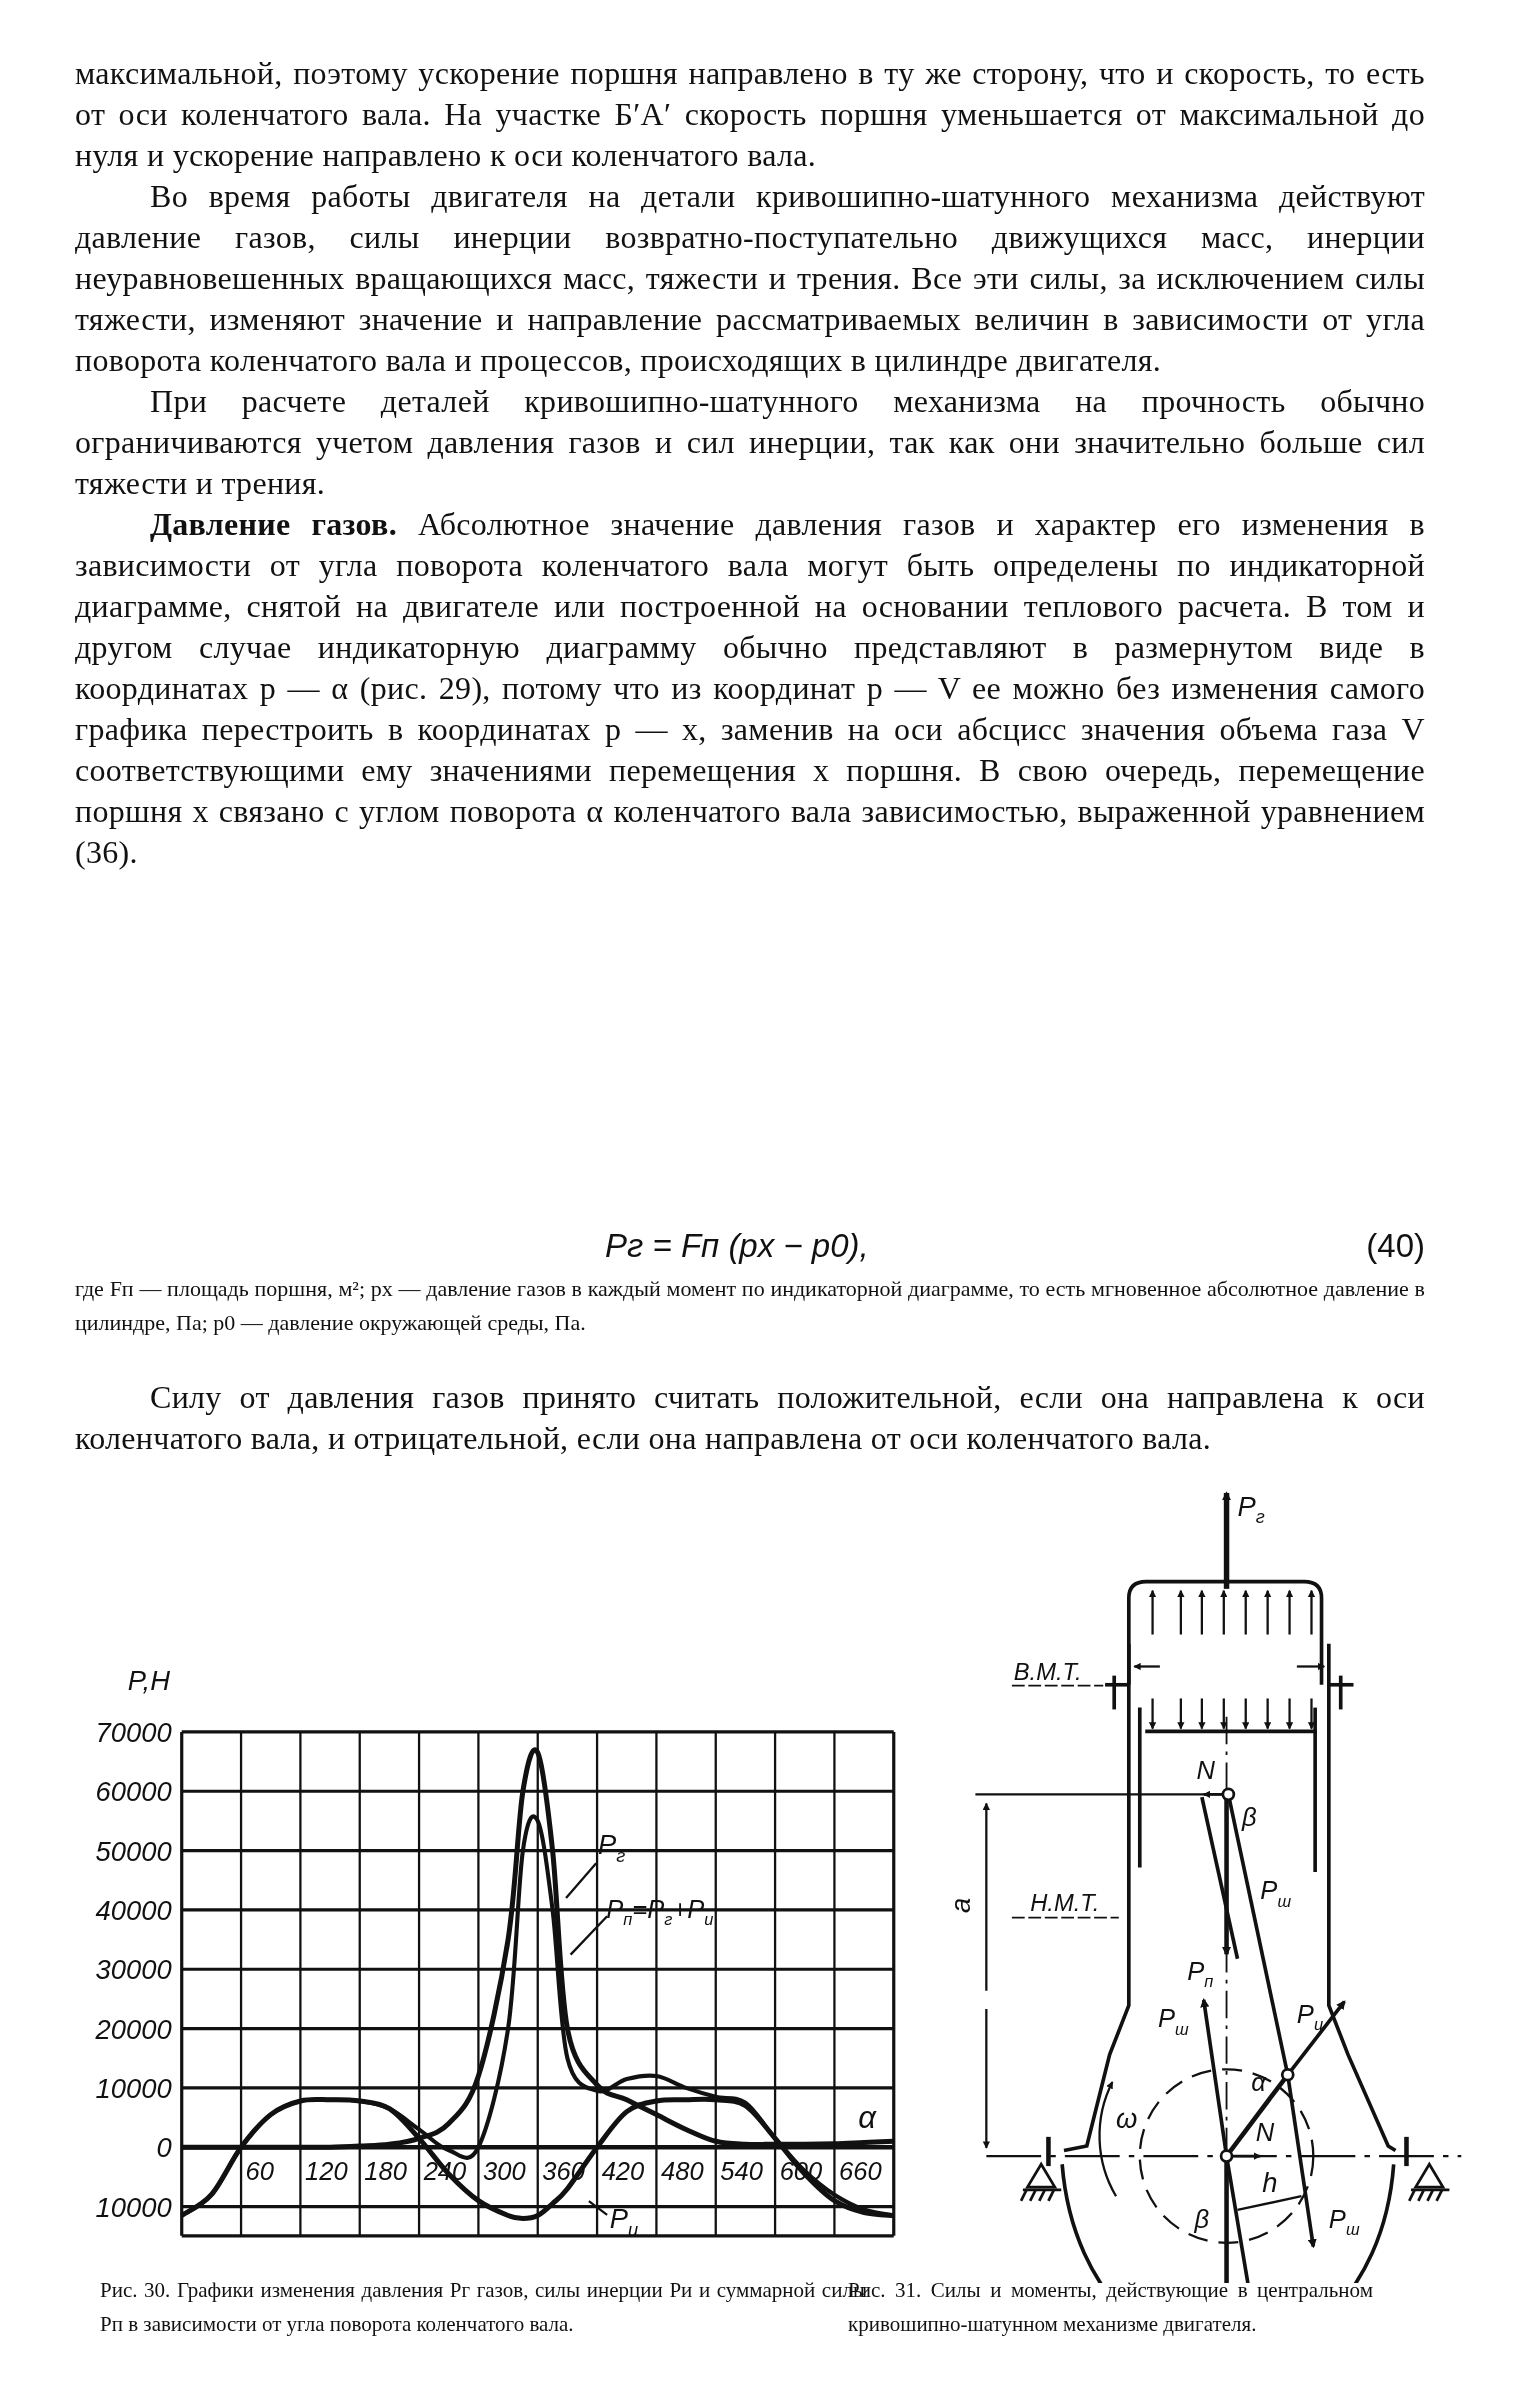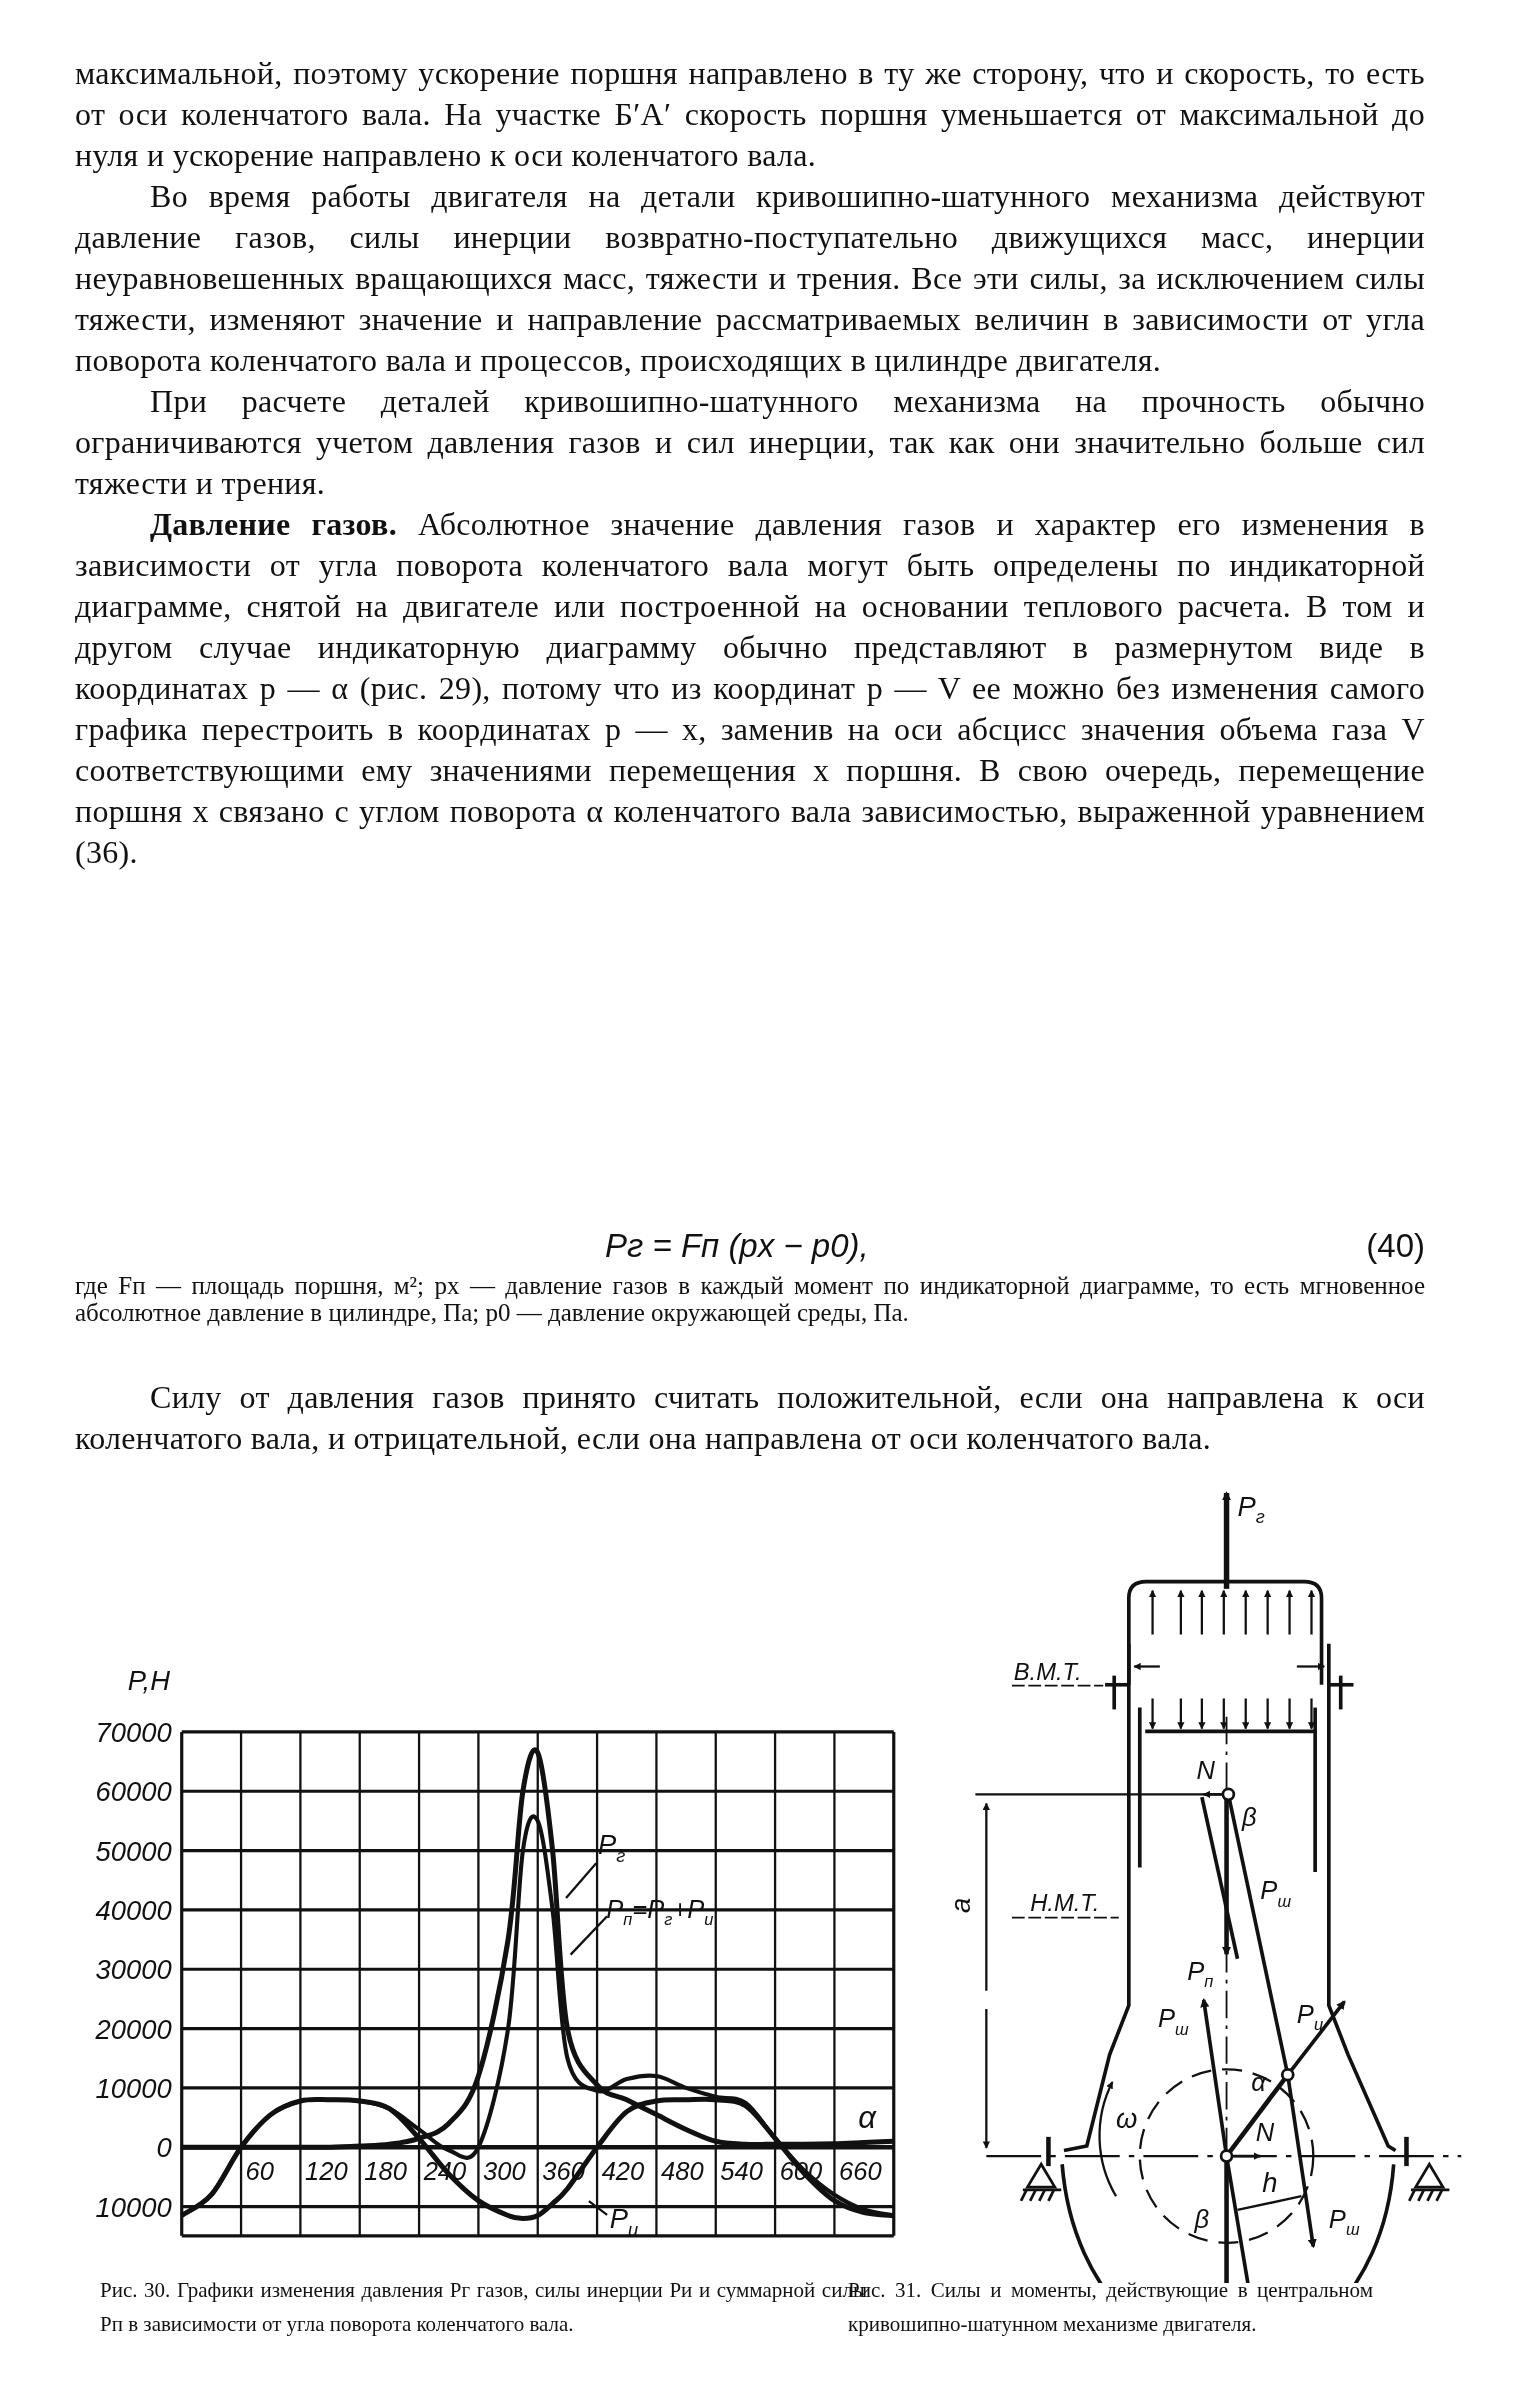--- a/index.html
+++ b/index.html
@@ -5,21 +5,21 @@
   html, body { margin: 0; padding: 0; background: #ffffff; }
   body { width: 1520px; height: 2401px; position: relative; overflow: hidden; color: #111; }
   .page { position: absolute; left: 0; top: 0; width: 1213px; height: 2401px; }
   .text-col { position: absolute; left: 75px; width: 1350px; font-family: "Liberation Serif", "DejaVu Serif", serif; font-size: 32px; line-height: 41px; text-align: justify; letter-spacing: 0.3px; }
   .p { margin: 0; text-indent: 0; }
   .p.ind { text-indent: 75px; }
   .bold-lead { font-weight: bold; }
   .eq { position: absolute; left: 75px; width: 1350px; font-family: Liberation Sans, sans-serif; font-size: 33px; font-style: italic; margin-top: 7px; }
   .eq .formula { position: absolute; left: 530px; top: 0; white-space: nowrap; }
   .eq .eqnum { position: absolute; right: 0; top: 0; font-style: normal; }
-  .foot { position: absolute; left: 75px; width: 1350px; font-family: "Liberation Serif", serif; font-size: 25px; line-height: 27px; text-align: justify; }
+  .foot { position: absolute; left: 75px; width: 1350px; font-family: "Liberation Serif", serif; font-size: 22px; line-height: 34px; text-align: justify; }
   .caption { position: absolute; font-family: "Liberation Serif", serif; font-size: 21px; line-height: 34px; text-align: justify; }
   .chart-svg, .mech-svg { position: absolute; }
   svg text { font-family: "Liberation Sans", sans-serif; font-style: italic; }
 </style>
 </head>
 <body>
 
 <div class="page">
 
   <div class="text-col" style="top:53px;">

